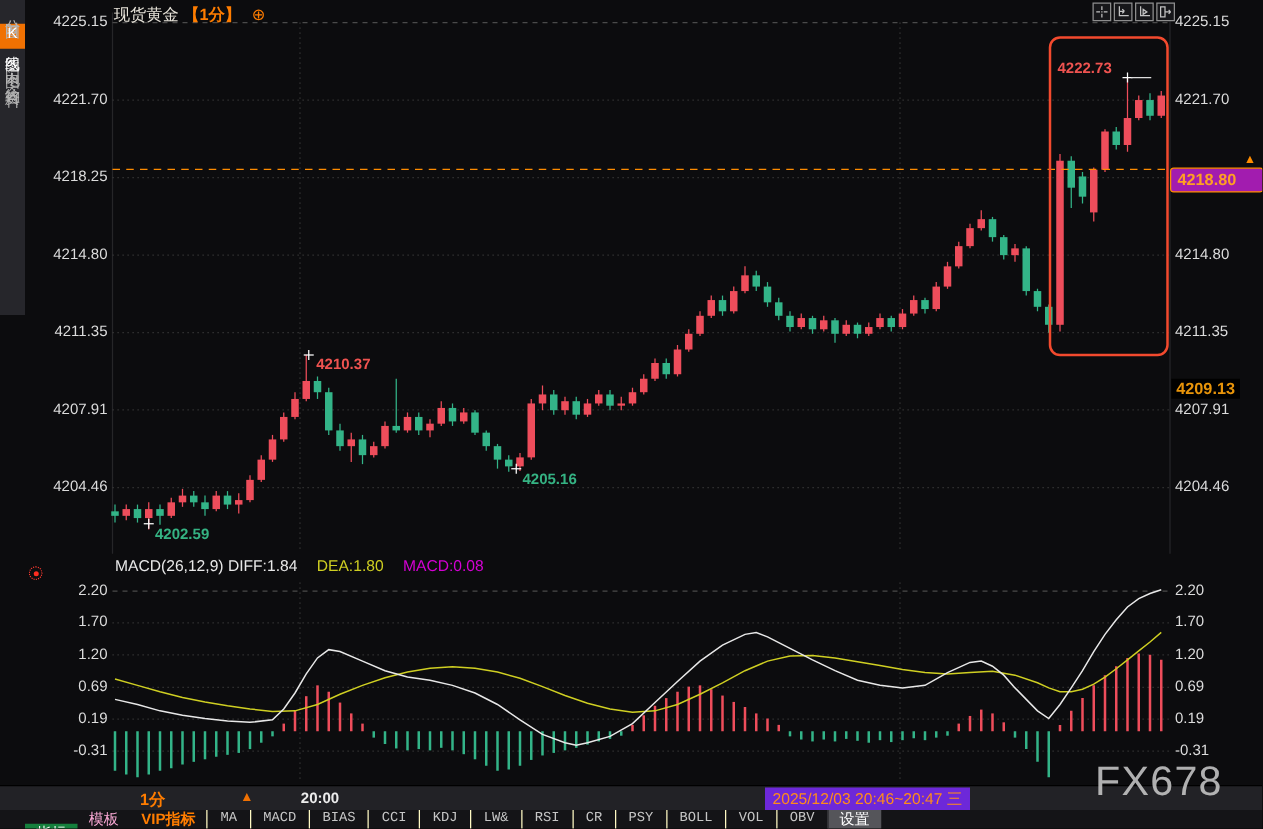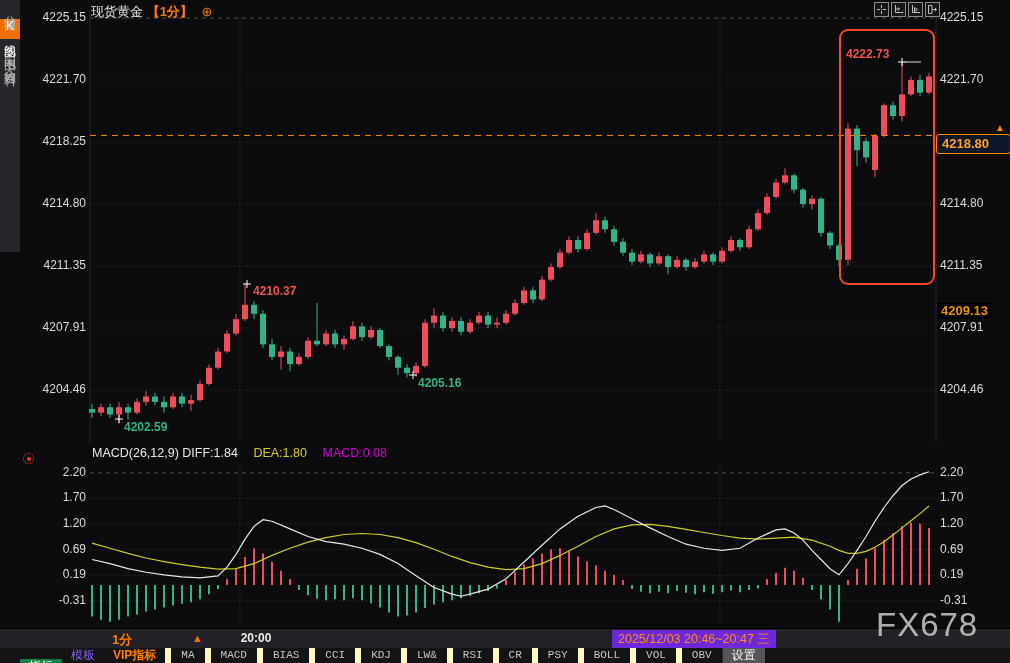--- a/index.html
+++ b/index.html
@@ -23,21 +23,21 @@
   .top-icons{position:absolute;left:874px;top:2px;z-index:4;display:flex;gap:2px;}
   .tool-box{width:15px;height:15px;border:1px solid #8d8d8d;background:#17171a;box-sizing:border-box;
             display:flex;align-items:center;justify-content:center;cursor:pointer;}
 
   
   .axlab{position:absolute;font-size:12px;color:#dcdcdc;z-index:2;white-space:nowrap;}
   .axlab.left{left:18px;width:68px;text-align:right;}
   .axlab.right{left:940px;width:70px;text-align:left;}
 
   .price-tag{position:absolute;left:936px;top:134px;width:68px;height:18px;z-index:5;
-             background:#0f172a;border:1px solid #ff8c00;border-radius:3px;color:#ffa022;
+             background:#a21caf;border:1px solid #ff8c00;border-radius:3px;color:#ffa022;
              font-size:13px;font-weight:bold;line-height:18px;padding-left:5px;}
   .arrow-ico{position:absolute;left:995px;top:122px;z-index:6;color:#ff8c00;font-size:10px;}
   .ref-tag{position:absolute;left:937px;top:303px;z-index:5;background:#000;color:#e8940a;
            font-size:13px;font-weight:bold;padding:0 4px;line-height:16px;}
 
   .annot{position:absolute;z-index:4;font-size:12px;font-weight:bold;white-space:nowrap;}
 
   
   .macd-header{position:absolute;left:92px;top:446px;z-index:4;font-size:12.5px;color:#e8e8e8;}
   .macd-header .dea{color:#cfcf22;margin-left:12px;}
@@ -56,25 +56,25 @@
              font-size:12px;font-weight:bold;}
   .status{position:absolute;left:612px;top:1px;background:#6d28d9;color:#ff8c1a;font-size:12.5px;
           padding:1px 6px;white-space:nowrap;}
 
   .watermark{position:absolute;left:876px;top:606px;z-index:6;font-size:33px;color:rgba(205,205,205,0.85);
              letter-spacing:1px;}
 
   
   .bottom-bar{position:absolute;left:0;top:648px;width:1010px;height:15px;z-index:4;background:#141417;
               display:flex;align-items:stretch;padding-left:20px;box-sizing:border-box;}
-  .tab{font-size:12px;line-height:15px;color:#8b5cf6;padding:0 9px;cursor:pointer;white-space:nowrap;}
+  .tab{font-size:12px;line-height:15px;color:#f9a8d4;padding:0 9px;cursor:pointer;white-space:nowrap;}
   .tab.active{background:#15803d;color:#fff;font-weight:normal;margin-top:11px;}
   .tab.vip{color:#ff7d00;font-weight:bold;}
   .tab.mono{font-family:"Liberation Mono",monospace;font-size:11px;color:#c6c6c6;
-            border-left:6px solid #fef9c3;padding:0 10px;}
+            border-left:1px solid #fef9c3;padding:0 10px;}
   .tab.settings{background:#55555a;color:#fff;border-left:1px solid #2e2e32;}
 </style>
 </head>
 <body>
 
 <div id="app">
   <svg id="chart-svg" width="1010" height="663">
       <line x1="90" y1="10" x2="90" y2="443" stroke="#262628" stroke-width="1"></line>
       <line x1="936" y1="10" x2="936" y2="443" stroke="#262628" stroke-width="1"></line>
       <line x1="90" y1="18" x2="936" y2="18" stroke="#4a4a4a" stroke-width="1" stroke-dasharray="4 4"></line>

